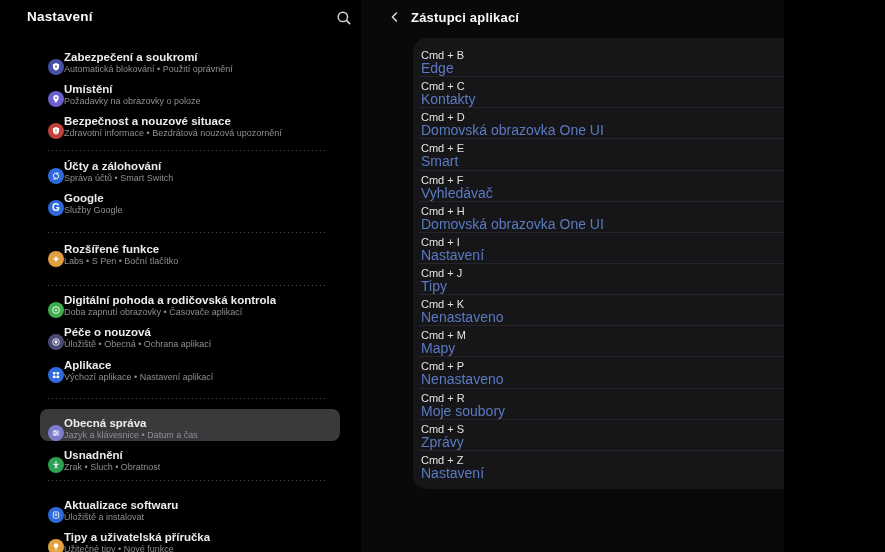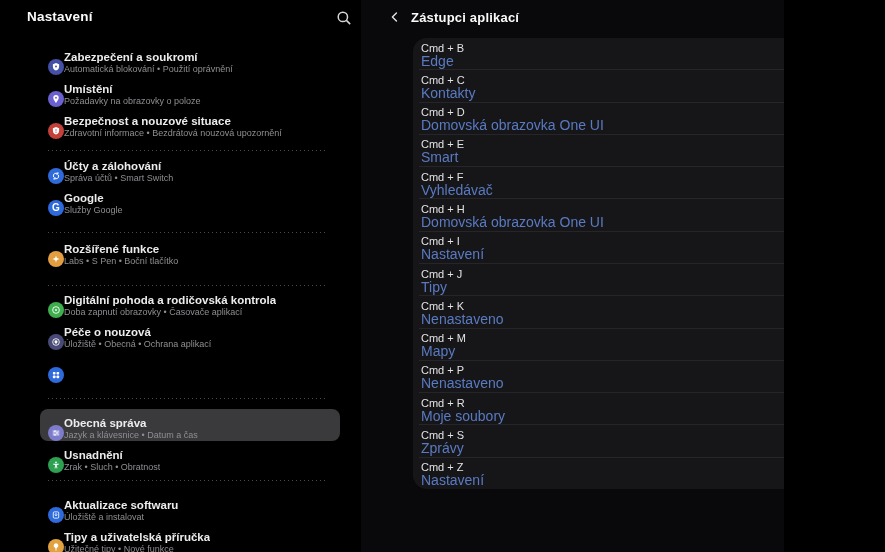--- a/index.html
+++ b/index.html
@@ -24,21 +24,21 @@
            background:repeating-linear-gradient(90deg,#4a4a4a 0 1.3px,transparent 1.3px 4px);
            background-position:0 0;background-size:100% 1.4px;background-repeat:no-repeat;}
 
   
   #right-pane{position:absolute;left:361px;top:0;width:524px;height:552px;background:#09090b;}
   .panel-header{position:absolute;left:25px;top:8px;display:flex;align-items:center;gap:7px;}
   .back-btn{width:18px;height:18px;cursor:pointer;display:flex;align-items:center;justify-content:center;}
   .panel-title{font-size:13px;font-weight:700;color:#fafafa;letter-spacing:.2px;}
 
   .card{position:absolute;left:52px;top:38px;width:434px;height:451px;background:#161619;
-        border-radius:14px;display:flex;flex-direction:column;box-sizing:border-box;padding:0 6px;}
+        border-radius:14px;display:flex;flex-direction:column;box-sizing:border-box;padding:8px 6px;}
   .srow{flex:1;display:flex;flex-direction:column;justify-content:center;gap:2px;
         padding-left:2px;border-bottom:1px solid #26262a;cursor:pointer;}
   .srow:last-child{border-bottom:none;}
   .skeys{font-size:11px;line-height:12px;color:#e3e3e5;}
   .sapp{font-size:14px;line-height:10px;color:var(--accent-blue,#5a7ac2);}
 </style>
 </head>
 <body>
 
 <div id="stage">
@@ -160,20 +160,24 @@
 
     <div class="item" style="top:351px">
       <span class="ic" style="background: rgb(46, 106, 219);">
         <svg width="10" height="10" viewBox="0 0 24 24" fill="#fff">
           <rect x="4.5" y="4.5" width="6.3" height="6.3" rx="1.8"></rect>
             <rect x="13.2" y="4.5" width="6.3" height="6.3" rx="1.8"></rect>
           <rect x="4.5" y="13.2" width="6.3" height="6.3" rx="1.8"></rect>
             <rect x="13.2" y="13.2" width="6.3" height="6.3" rx="1.8"></rect>
         </svg>
       </span>
+      <div class="itxt">
+        <div class="it">Aplikace</div>
+        <div class="is">Výchozí aplikace • Nastavení aplikací</div>
+      </div>
     </div>
 
     <div class="dotline" style="top:398px"></div>
 
     <div class="item selected" style="top:409px">
       <span class="ic" style="background: rgb(125, 123, 204);">
         <svg width="10" height="10" viewBox="0 0 24 24" stroke="#fff" stroke-width="2" stroke-linecap="round" fill="#fff">
           <line x1="5" y1="7.5" x2="19" y2="7.5"></line>
             <line x1="5" y1="12" x2="19" y2="12"></line>
             <line x1="5" y1="16.5" x2="19" y2="16.5"></line>

